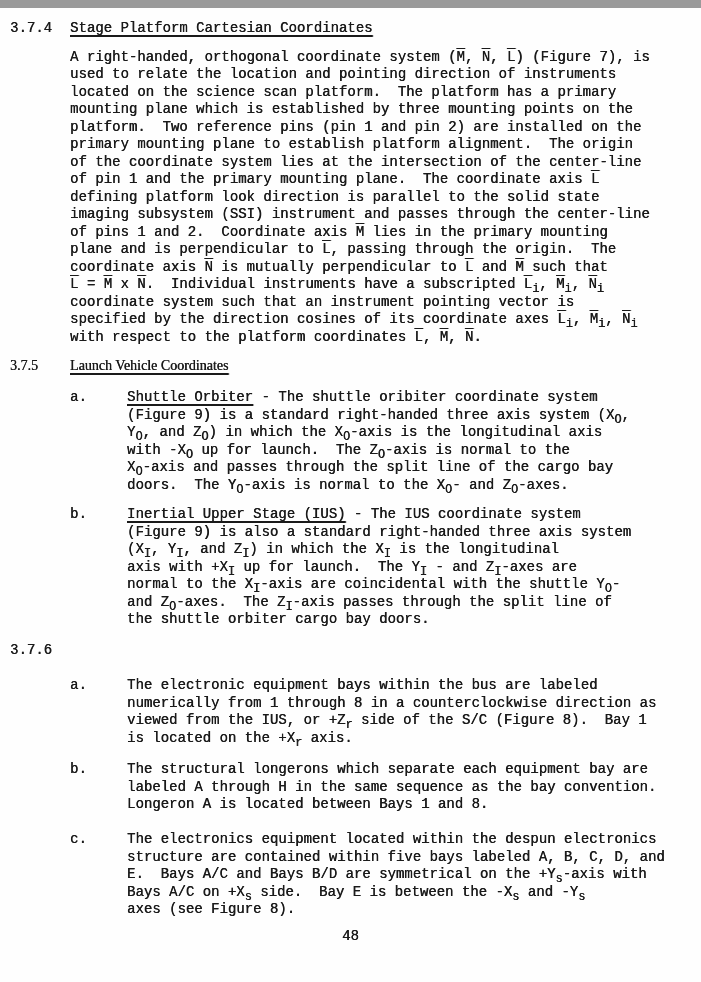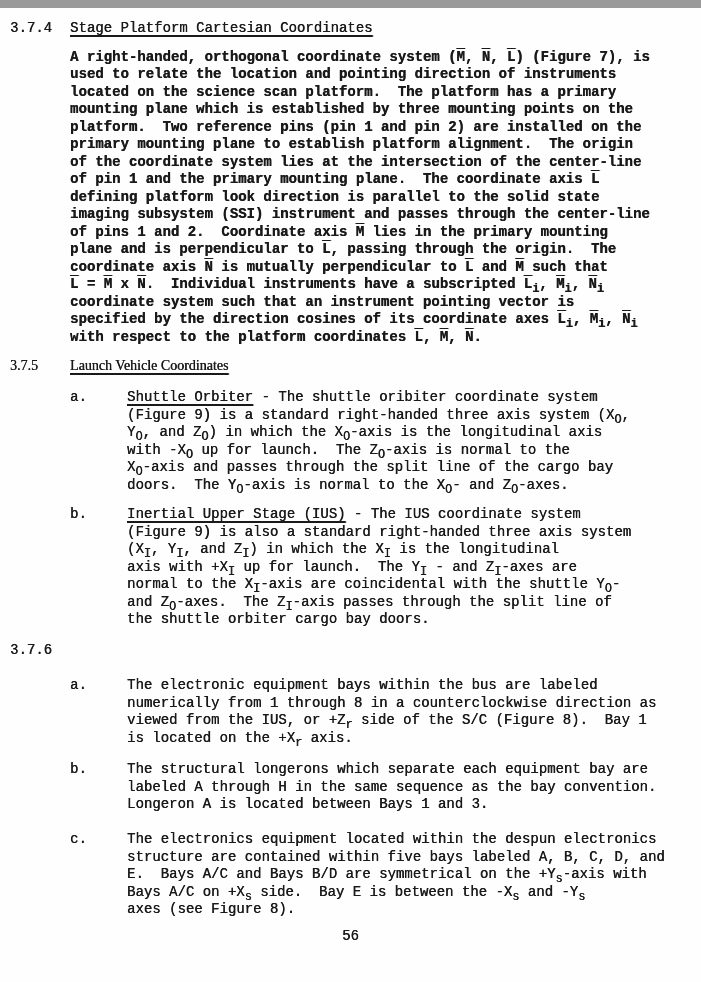--- a/index.html
+++ b/index.html
@@ -36,21 +36,21 @@
   .item-text { width: 560px; white-space: pre-wrap; }
   .u {
     text-decoration: underline;
     text-decoration-thickness: 1.5px;
     text-underline-offset: 3px;
   }
   .ov { text-decoration: overline; text-decoration-thickness: 1.4px; }
   sub { font-size: 0.85em; vertical-align: -0.35em; line-height: 0; }
   .page-num { text-align: center; margin-top: 9.5px; }
   
-  .mt-para1 { margin-top: 11px; font-weight: bold; }
+  .mt-para1 { margin-top: 11px; }
   .mt-s375  { margin-top: 10.5px; font-family: Liberation Serif, serif; }
   .mt-a375  { margin-top: 15px; }
   .mt-b375  { margin-top: 12px; }
   .mt-s376  { margin-top: 13.5px; align-items: flex-end; }
   .mt-s3761 { margin-top: 14.5px; }
   .mt-abay  { margin-top: 17.5px; }
   .mt-bbay  { margin-top: 14px; }
   .mt-cbay  { margin-top: 17.5px; }
 </style>
 </head>
@@ -117,27 +117,27 @@
     <span class="item-text">The electronic equipment bays within the bus are labeled
 numerically from 1 through 8 in a counterclockwise direction as
 viewed from the IUS, or +Z<sub>r</sub> side of the S/C (Figure 8).  Bay 1
 is located on the +X<sub>r</sub> axis.</span>
   </div>
 
   <div class="item mt-bbay">
     <span class="item-label">b.</span>
     <span class="item-text">The structural longerons which separate each equipment bay are
 labeled A through H in the same sequence as the bay convention.
-Longeron A is located between Bays 1 and 3.</span>
+Longeron A is located between Bays 1 and 8.</span>
   </div>
 
   <div class="item mt-cbay">
     <span class="item-label">c.</span>
     <span class="item-text">The electronics equipment located within the despun electronics
 structure are contained within five bays labeled A, B, C, D, and
 E.  Bays A/C and Bays B/D are symmetrical on the +Y<sub>s</sub>-axis with
 Bays A/C on +X<sub>s</sub> side.  Bay E is between the -X<sub>s</sub> and -Y<sub>s</sub>
 axes (see Figure 8).</span>
   </div>
 
-  <div class="page-num">56</div>
+  <div class="page-num">48</div>
 
 </div>
 
 </body></html>

